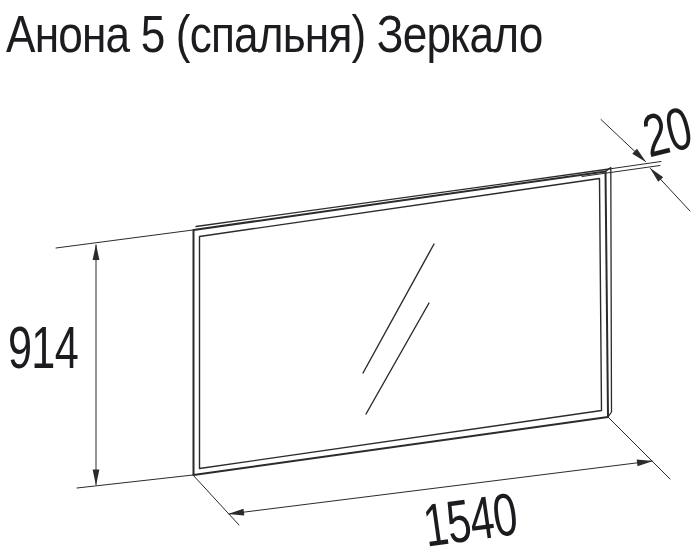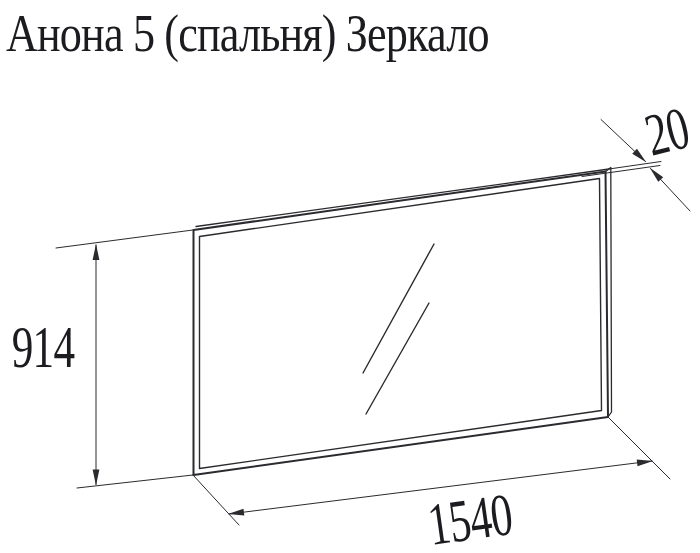--- a/index.html
+++ b/index.html
@@ -6,21 +6,21 @@
     margin: 0;
     padding: 0;
     background: #ffffff;
   }
   .canvas {
     position: relative;
     width: 700px;
     height: 553px;
     background: var(--bg-color, #ffffff);
     overflow: hidden;
-    font-family: Liberation Serif, serif;
+    font-family: Liberation Sans, sans-serif;
   }
   .title {
     position: absolute;
     left: 6px;
     top: 4px;
     font-size: 52px;
     font-weight: 400;
     letter-spacing: -1px;
     color: var(--text-color, #1c1c20);
     white-space: nowrap;

